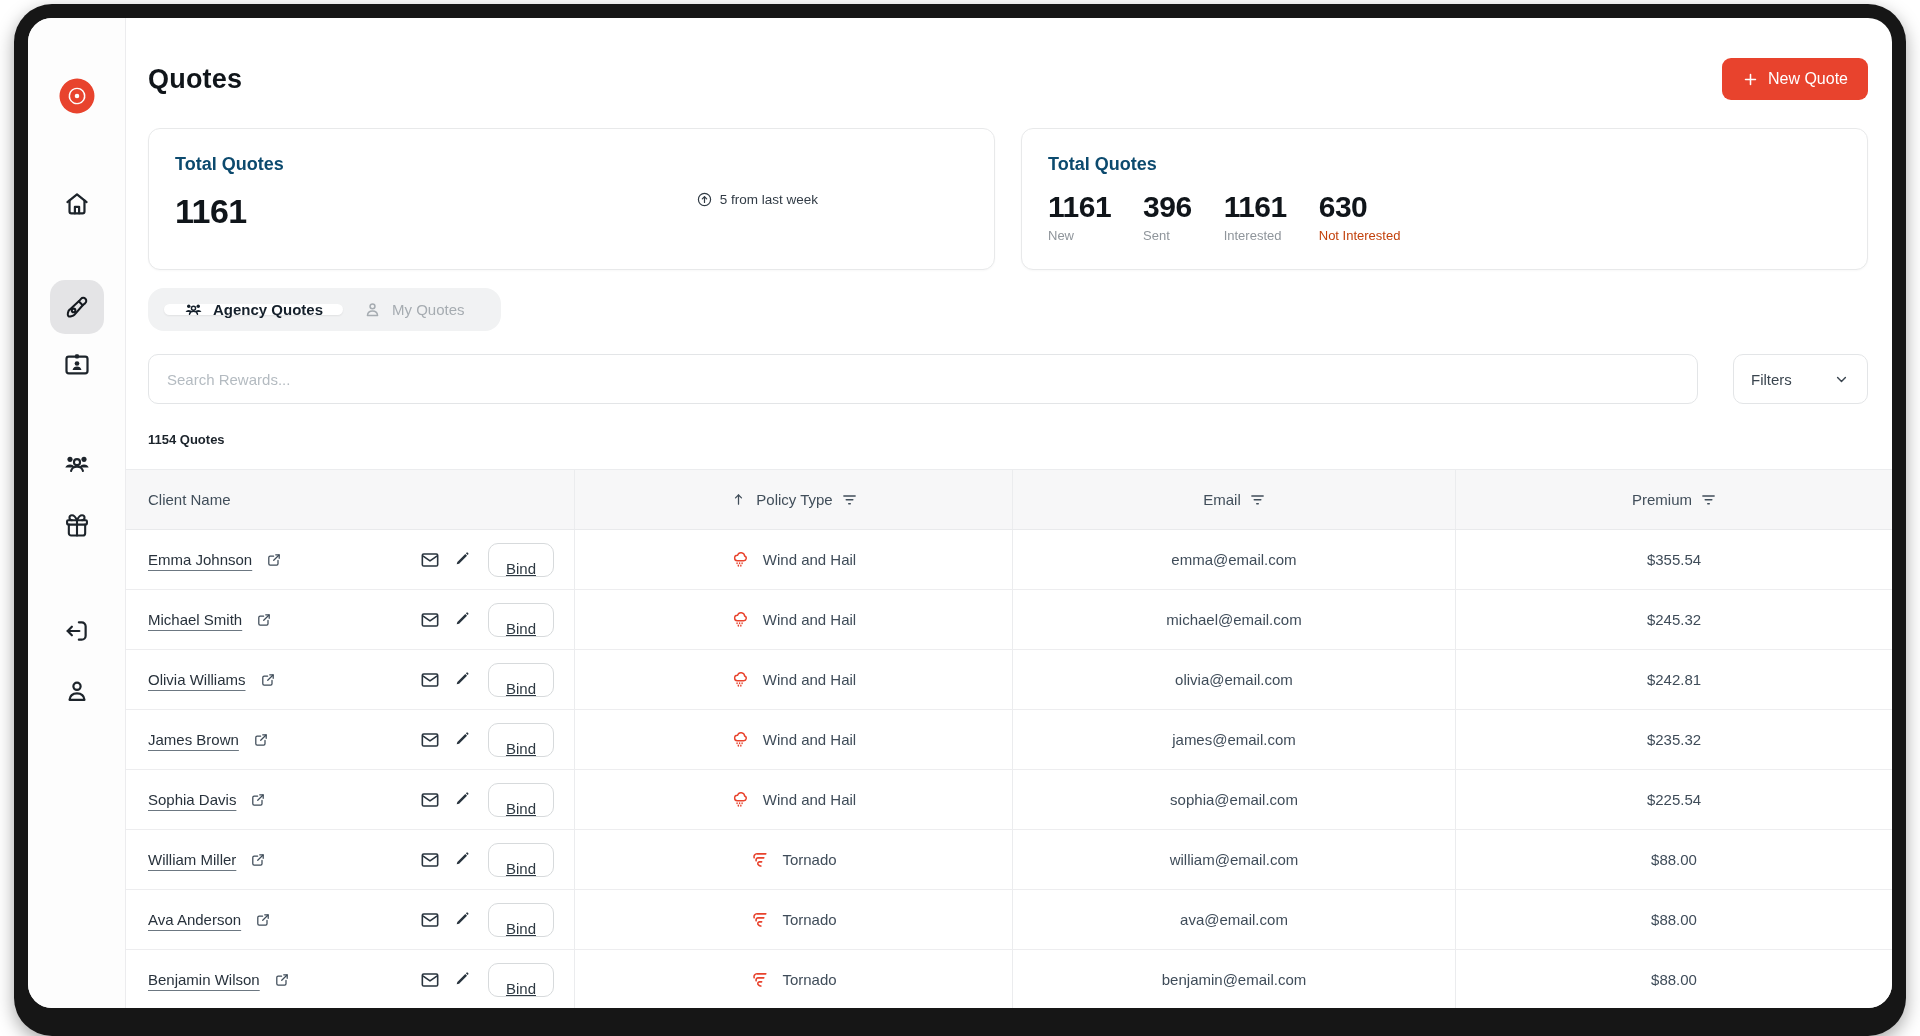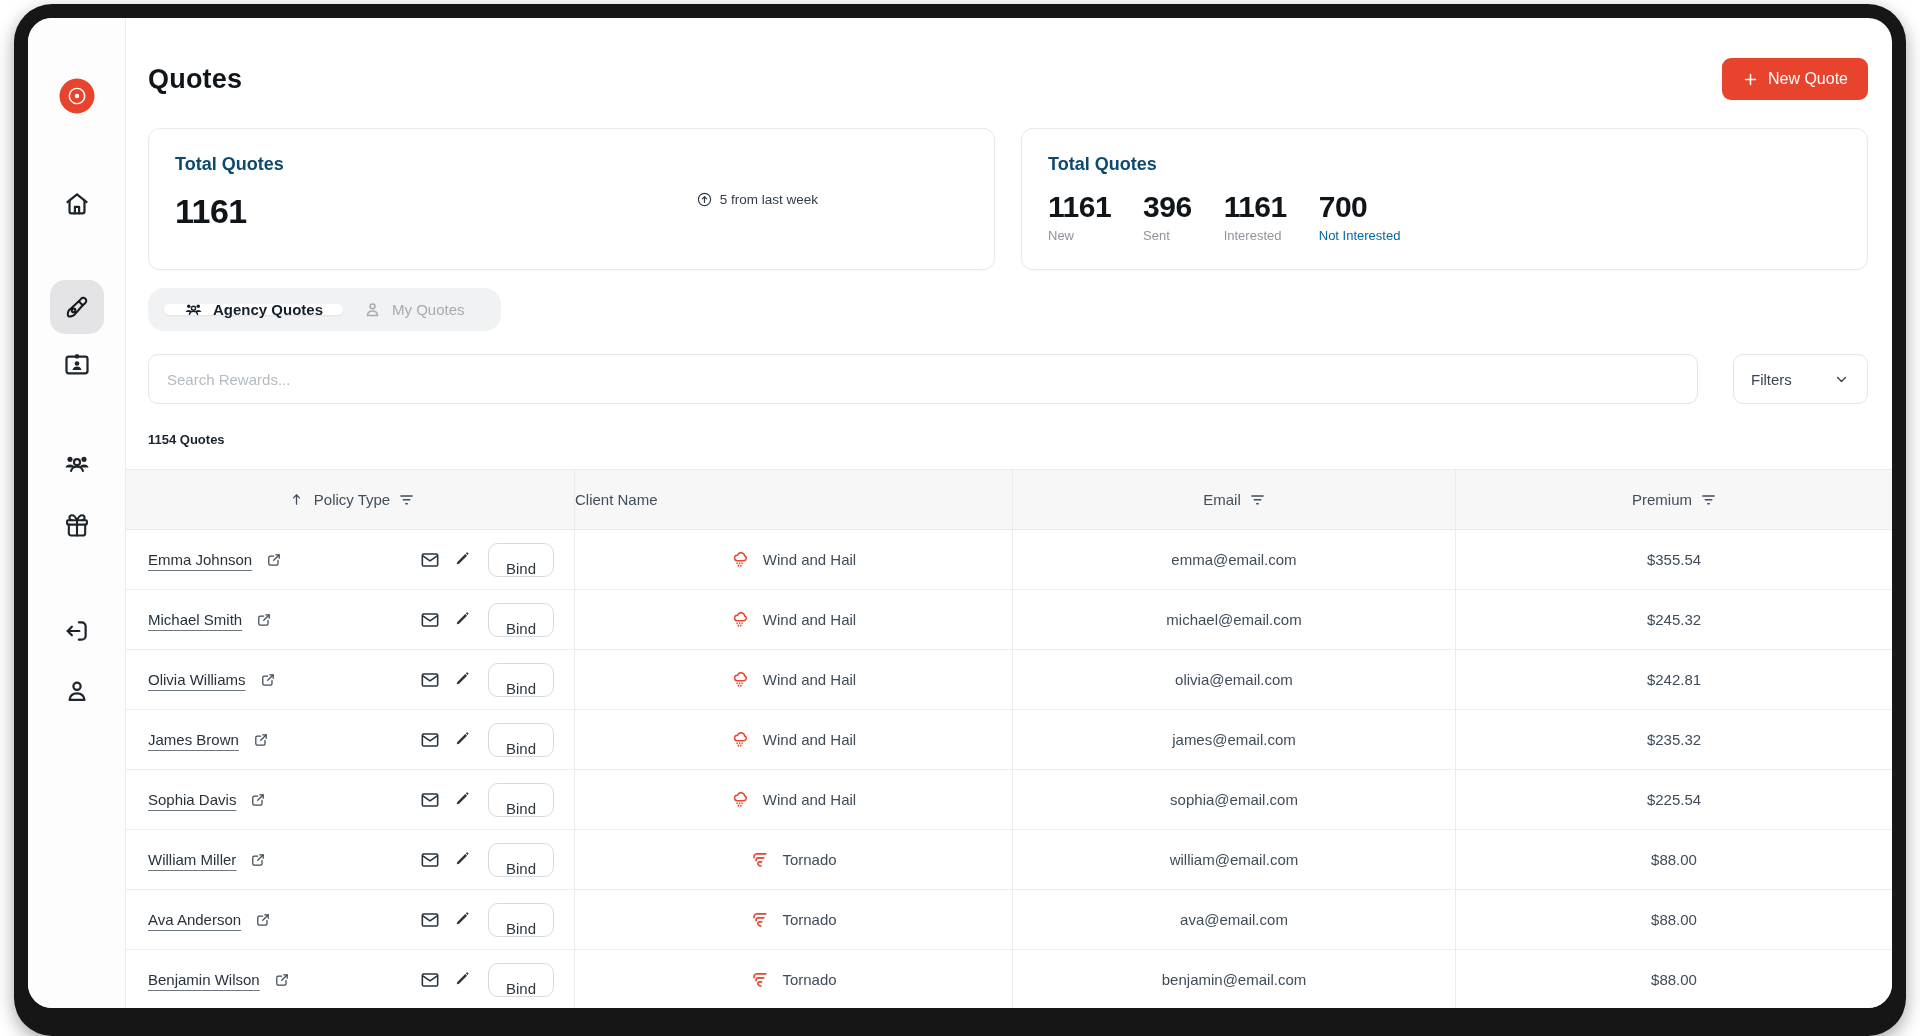--- a/index.html
+++ b/index.html
@@ -36,21 +36,21 @@
   .card { flex:1 1 0; border:1px solid #e8e9ea; border-radius:12px; background:#fff; height:142px; padding:25px 26px; box-shadow:0 1px 2px rgba(20,25,30,.03); }
   .card-left { display:flex; justify-content:space-between; align-items:stretch; }
   .card-label { font-size:18px; font-weight:700; color:#0c4a6e; }
   .card-value { margin-top:17px; font-size:34px; font-weight:700; color:#10151a; letter-spacing:-.5px; }
   .delta { align-self:center; display:flex; align-items:center; gap:7px; color:#323c46; font-size:13.5px; margin-right:150px; }
   .delta svg { width:17px; height:17px; color:#323c46; }
 
   .stats-row { margin-top:15px; display:flex; gap:32px; }
   .stat-value { font-size:30px; font-weight:700; color:#10151a; letter-spacing:-.5px; }
   .stat-label { margin-top:4px; font-size:13px; color:#8f959b; }
-  .stat-label.neg { color:#0369a1; }
+  .stat-label.neg { color:#c2410c; }
 
   .tabs { margin-top:18px; display:inline-flex; align-self:flex-start; margin-left:22px; background:#f1f2f3; border-radius:16px; padding:16px; height:43px; }
   .tab { display:flex; align-items:center; gap:10px; padding:0 20px; border-radius:8px; font-size:15px; cursor:pointer; }
   .tab.active { background:#fff; color:#15202b; font-weight:600; box-shadow:0 1px 2px rgba(0,0,0,.07); }
   .tab.inactive { color:#a6acb1; font-weight:500; }
   .tab svg { width:19px; height:19px; }
   .tab.inactive svg { color:#a6acb1; }
   .tab.active svg { color:#15202b; }
 
   .search-row { margin-top:23px; display:flex; gap:35px; }
@@ -72,21 +72,21 @@
   .th svg.sort { width:17px; height:17px; color:#414e5a; }
   .th svg.flt { width:15px; height:14px; color:#414e5a; }
 
   .client-link { color:#28323c; text-decoration:underline; text-underline-offset:5px; text-decoration-color:#6c7781; cursor:pointer; }
   .ext-ic { margin-left:14px; width:16px; height:16px; color:#3f4c59; cursor:pointer; display:flex; }
   .ext-ic svg { width:16px; height:16px; }
   .cell-actions { margin-left:auto; display:flex; align-items:center; gap:14px; }
   .act-ic { width:20px; height:20px; color:#29343e; cursor:pointer; display:flex; }
   .act-ic svg { width:20px; height:20px; }
   .act-ic.small svg { width:17px; height:17px; }
-  .bind-btn { border:1px solid #d7dadc; background:#fff; border-radius:10px; height:32px; padding:16px 17px; font-size:15px; color:#2e3942; cursor:pointer; font-family:inherit; }
+  .bind-btn { border:1px solid #d7dadc; background:#fff; border-radius:10px; height:32px; padding:16px 17px; font-size:15px; color:#2e3942; cursor:pointer; font-family:inherit;text-decoration:underline; }
 
   .td-policy { justify-content:center; gap:12px; }
   .policy-ic { width:20px; height:20px; color:#e8432d; display:flex; }
   .policy-ic svg { width:20px; height:20px; }
   .td-center { justify-content:center; }
 
   svg { display:block; }
 </style>
 </head>
 <body>
@@ -270,21 +270,21 @@
             </div>
             <div>
               <div class="stat-value">396</div>
               <div class="stat-label">Sent</div>
             </div>
             <div>
               <div class="stat-value">1161</div>
               <div class="stat-label">Interested</div>
             </div>
             <div>
-              <div class="stat-value">700</div>
+              <div class="stat-value">630</div>
               <div class="stat-label neg">Not Interested</div>
             </div>
           </div>
         </div>
       </div>
 
       <div class="tabs">
         <div class="tab active">
           <svg>
               <use href="#i-team"></use>
@@ -306,30 +306,30 @@
           <svg>
               <use href="#i-chevron"></use>
             </svg>
         </button>
       </div>
 
       <div class="result-count pad">1154 Quotes</div>
 
       <div class="table">
         <div class="tr head">
+          <div class="td th">Client Name</div>
           <div class="td th th-center">
             <svg class="sort">
                 <use href="#i-sort-up"></use>
               </svg>
             <span>Policy Type</span>
             <svg class="flt">
                 <use href="#i-filter"></use>
               </svg>
           </div>
-          <div class="td th">Client Name</div>
           <div class="td th th-center">
             <span>Email</span>
             <svg class="flt">
                 <use href="#i-filter"></use>
               </svg>
           </div>
           <div class="td th th-center">
             <span>Premium</span>
             <svg class="flt">
                 <use href="#i-filter"></use>

